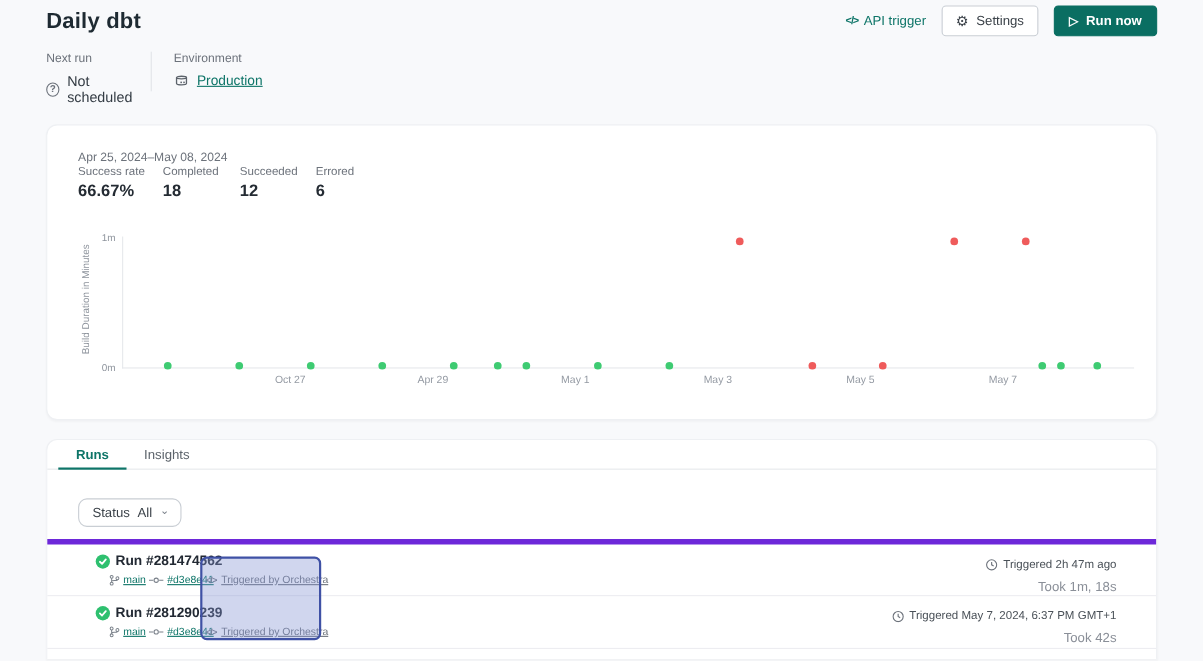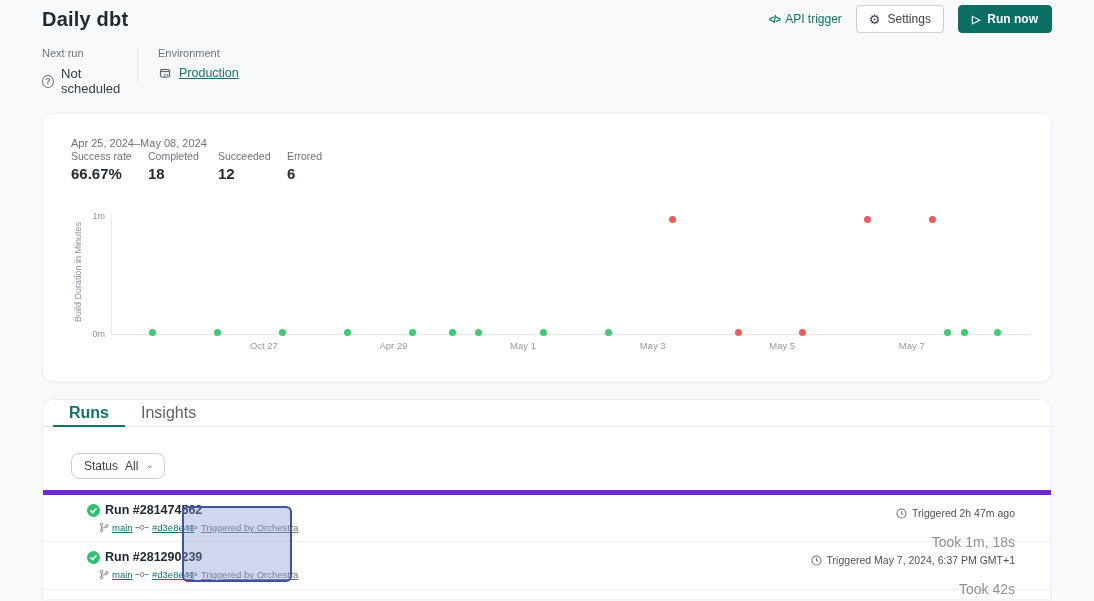--- a/index.html
+++ b/index.html
@@ -47,21 +47,21 @@
   .ytick { position:absolute; left:4px; width:30px; text-align:right; font-size:9px; color:#8d939c; }
   .ytick.top { top:4px; } .ytick.bottom { bottom:18px; }
   .yaxis { position:absolute; left:40px; top:8px; bottom:22px; width:1px; background:#e6e8ec; }
   .xaxis { position:absolute; left:40px; right:0; bottom:22px; height:1px; background:#e6e8ec; }
   .plot { position:absolute; left:40px; right:0; top:0; bottom:22px; }
   .dot { position:absolute; width:7px; height:7px; border-radius:50%; margin-left:-3px; cursor:pointer; }
   .xtick { position:absolute; bottom:-16px; transform:translateX(-50%); font-size:9.5px; color:#949aa3; white-space:nowrap; }
 
   .card2 { margin-top:17px; border-radius:10px 10px 0 0; height:200px; position:relative; border-bottom:none; }
   .tabbar { display:flex; padding-left:10px; border-bottom:1px solid #e6e8ec; height:27px; }
-  .tab { padding:0 16px; font-size:16px; color:#5c636b; display:flex; align-items:center; cursor:pointer; }
+  .tab { padding:0 16px; font-size:12px; color:#5c636b; display:flex; align-items:center; cursor:pointer; }
   .tab.active { color:#0e7568; font-weight:700; border-bottom:2px solid #0e7568; margin-bottom:-1px; }
   .filter-row { padding:26px 0 11px 28px; border-bottom:5px solid #6d28d9; }
   .pill { display:inline-flex; align-items:center; gap:7px; height:26px; padding:0 10px 0 12px;
           border:1px solid #c9ced4; border-radius:8px; font-size:12px; color:#3a4148; background:#fff; cursor:pointer; }
   .chev { color:#7a818a; font-size:10px; line-height:1; margin-top:-3px; }
 
   .run-row { display:flex; justify-content:space-between; padding:8px 36px 0 44px; border-bottom:1px solid #ededf1; }
   .run-row.r1 { height:47px;justify-content:space-between; } .run-row.r2 { height:48px; }
   .run-left { display:flex; gap:5px; }
   .check { width:13px; height:13px; border-radius:50%; background:#2ec06f; display:inline-flex;
@@ -70,21 +70,21 @@
   .run-sub { margin-top:5px; margin-left:-6px; display:flex; align-items:center; font-size:9.5px; }
   .sub-grp { display:inline-flex; align-items:center; gap:3px; }
   .grp-branch { width:36px; } .grp-commit { width:52px; }
   .sub-link { color:#0e7568; text-decoration:underline; cursor:pointer; }
   .sub-icon { color:#7a818a; flex:none; display:inline-flex; }
   .trigger-grp { display:inline-flex; align-items:center; gap:4px; color:#6c727b; }
   .trigger-text { text-decoration:underline; cursor:pointer; }
   .trig-code { font-size:8px; font-weight:700; letter-spacing:-0.5px; color:#6c727b; }
   .run-right { text-align:right; }
   .triggered { font-size:10.5px; color:#4a5158; display:flex; align-items:center; justify-content:flex-end; gap:5px; line-height:12px; margin-top:4px; }
-  .took { font-size:14px; color:#8a8f98; margin-top:15px; }
+  .took { font-size:12px; color:#8a8f98; margin-top:7px; }
 
   .highlight { position:absolute; left:139px; top:106px; width:110px; height:76px;
                border:2px solid #3f51a5; background:rgba(131,146,211,.38); border-radius:6px; pointer-events:none; }
   svg { display:block; }
 </style>
 </head>
 <body>
 
 <div class="topbar">
   <div class="page-title">Daily dbt</div>

